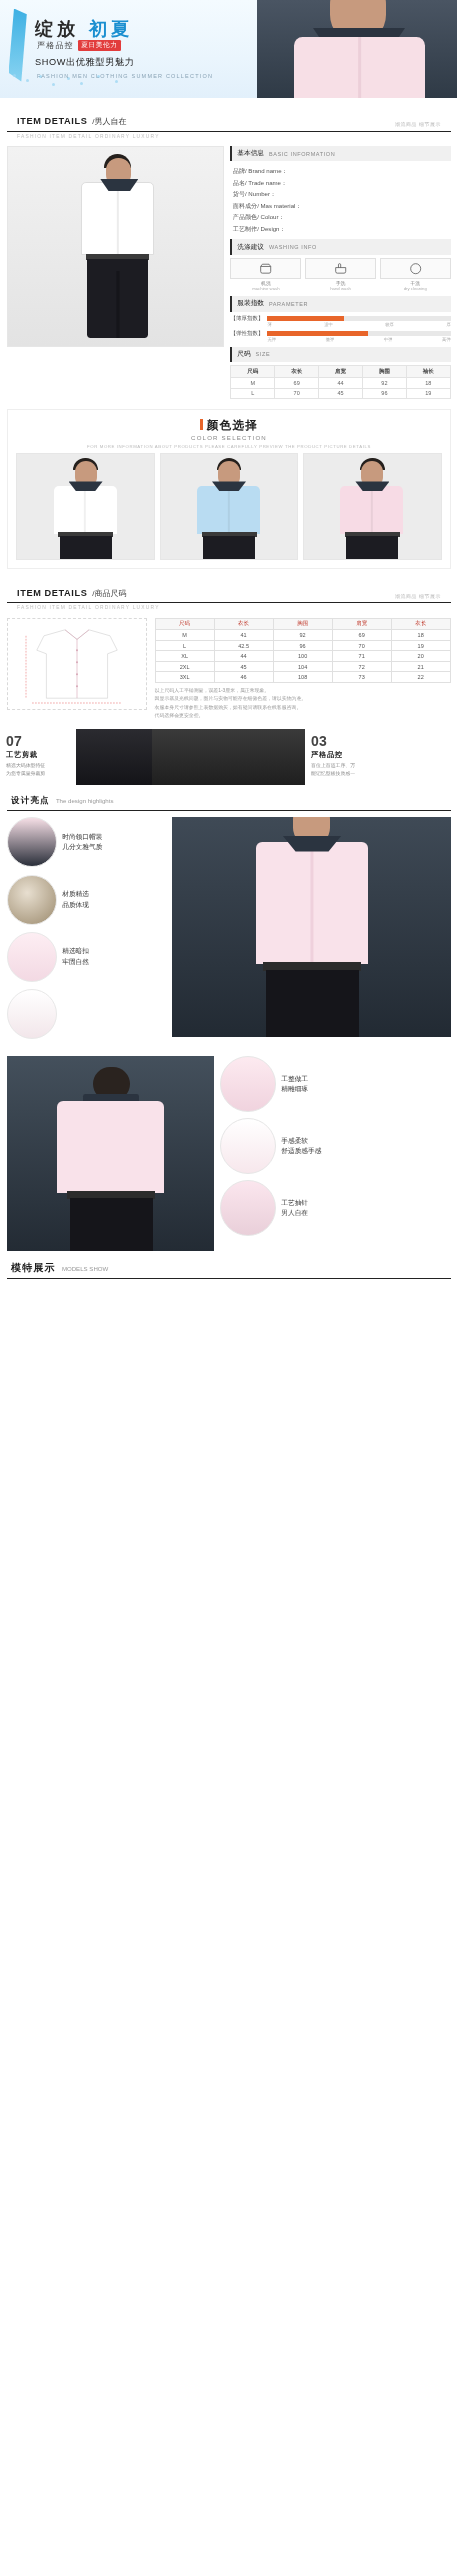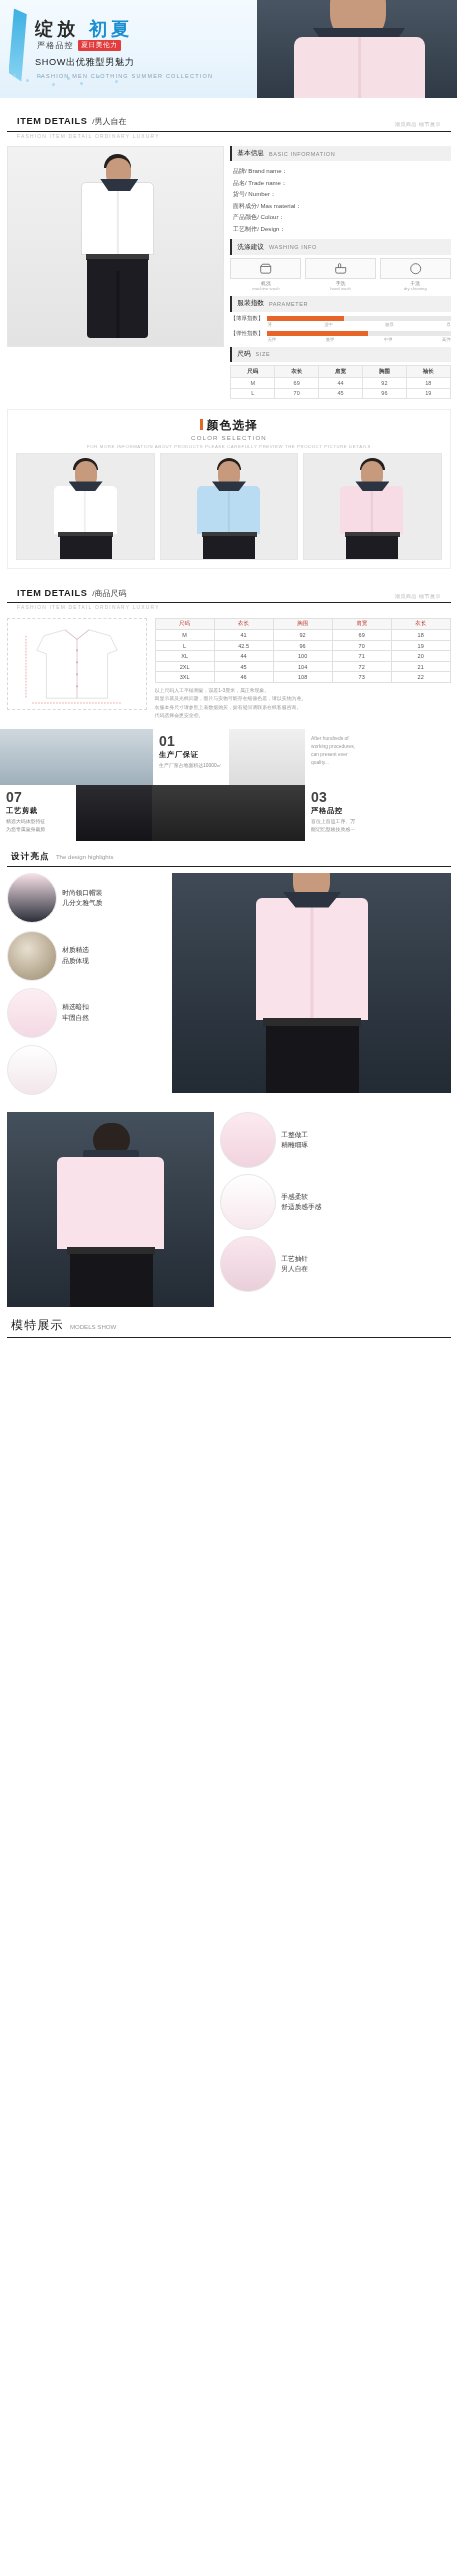--- a/index.html
+++ b/index.html
@@ -206,21 +206,21 @@
   .back-right { flex:1; display:flex; flex-direction:column; gap:6.1px; }
   .back-item { display:flex; align-items:center; gap:4.9px; }
   .back-circle { width:56px; height:56px; border-radius:50%; flex:none; border:0.6px solid #e6e6e6;}
   .bc1{background:linear-gradient(180deg,#fdeaf0,#f0d3de);}
   .bc2{background:linear-gradient(180deg,#ffffff,#f7e7ec);}
   .bc3{background:linear-gradient(180deg,#fbe6ee,#e9cfd9);}
   .back-txt .t { font-size:6.7px; color:#333; line-height:10.4px;}
 
   
   .models-head { margin:9.8px 7.3px 0 7.3px; border-bottom:1.2px solid #222; padding:0 3.7px 3.1px 3.7px; display:flex; align-items:baseline; gap:6.1px;}
-  .models-head .cn { font-size:12px; font-weight:normal; letter-spacing:1.2px; color:#1d1d1d;}
+  .models-head .cn { font-size:10px; font-weight:bold; letter-spacing:1.2px; color:#1d1d1d;}
   .models-head .en { font-size:6.1px; color:#999; }
 </style>
 </head>
 <body>
 
 <div class="page">
 
   <div class="hero">
     <div class="hero-splash"></div>
     <div class="hero-dots">
@@ -494,33 +494,20 @@
         </table>
       <div class="size-note" style="white-space:pre-line">以上尺码人工平铺测量，误差1-3厘米，属正常现象。
 因显示器及光线问题，图片与实物可能存在细微色差，请以实物为准。
 衣服本身尺寸请参照上表数据购买，如有疑问请联系在线客服咨询。
 代码选择会更安全些。</div>
     </div>
   </div>
 
   <div class="process">
     <div class="prow">
-      <div class="pcell pimg-factory" style="width:153px"></div>
-      <div class="pcell ptext" style="width:76px;background:#fff">
-        <div class="pnum">01</div>
-        <div class="ptitle">生产厂保证</div>
-        <div class="pdesc" style="white-space:pre-line">生产厂家占地面积达10000㎡</div>
-      </div>
-      <div class="pcell pimg-thread" style="width:76px"></div>
-      <div class="pcell pen" style="width:153px;background:#fff;white-space:pre-line">After hundreds of
-working procedures,
-can present ever
-quality...</div>
-    </div>
-    <div class="prow">
       <div class="pcell ptext" style="width:76px;background:#fff">
         <div class="pnum">07</div>
         <div class="ptitle">工艺剪裁</div>
         <div class="pdesc" style="white-space:pre-line">精选大码体型特征
 为您专属量身裁剪</div>
       </div>
       <div class="pcell pimg-suit" style="width:76px"></div>
       <div class="pcell pimg-dark" style="width:153px"></div>
       <div class="pcell ptext" style="width:130px;background:#fff">
         <div class="pnum">03</div>

